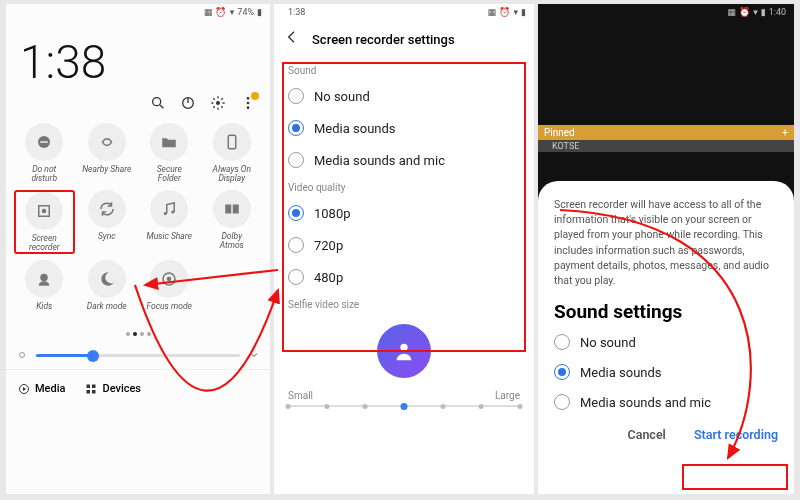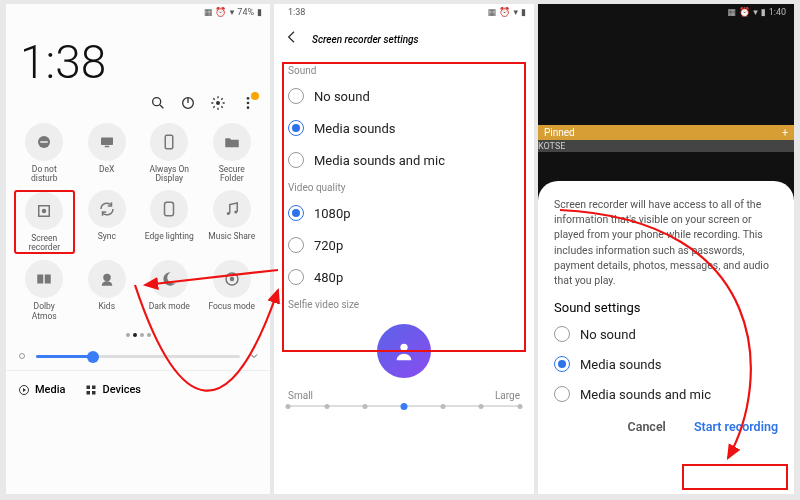--- a/index.html
+++ b/index.html
@@ -13,57 +13,57 @@
   .status .sicon{font-size:9px;}
   .p3 .status{color:#bbb;}
   
   .clock{font-size:46px;font-weight:300;padding:18px 4px 2px 14px;color:#111;}
   .toolbar{display:flex;justify-content:flex-end;align-items:center;gap:14px;padding:4px 14px 8px;}
   .toolbar svg{width:16px;height:16px;}
   .tiles{display:grid;grid-template-columns:repeat(4,1fr);gap:6px 2px;padding:0 8px;}
   .tile{display:flex;flex-direction:column;align-items:center;gap:4px;}
   .circle{width:38px;height:38px;border-radius:50%;background:#eee;display:flex;align-items:center;justify-content:center;}
   .circle svg{width:18px;height:18px;fill:#777;}
-  .tlabel{font-size:8.5px;color:#555;text-align:center;line-height:1.1;min-height:18px;}
+  .tlabel{font-size:8.5px;color:#555;text-align:center;line-height:1.1;min-height:18px;font-style:italic;}
   .hl-red{border:2px solid #e11;border-radius:3px;}
   .dots{display:flex;justify-content:center;gap:3px;padding:6px 0;}
   .dots span{width:4px;height:4px;border-radius:50%;background:#aaa;}
   .dots .on{background:#222;}
   .slider{display:flex;align-items:center;padding:4px 10px;gap:8px;}
   .track{flex:1;height:3px;background:#ddd;border-radius:3px;position:relative;}
   .fill{position:absolute;left:0;top:0;height:3px;background:#3a7cf5;border-radius:3px;}
   .thumb{position:absolute;width:12px;height:12px;background:#3a7cf5;border-radius:50%;top:-4.5px;}
   .footer{display:flex;gap:20px;padding:12px 12px;border-top:1px solid #eee;}
   .fbtn{display:flex;align-items:center;gap:5px;font-size:11px;font-weight:500;}
   .fbtn svg{width:12px;height:12px;}
   
   .hdr2{display:flex;align-items:center;gap:12px;padding:12px 10px 10px;}
-  .hdr2 .t{font-size:10px;font-weight:500;color:#000;font-style:italic;}
+  .hdr2 .t{font-size:13px;font-weight:500;color:#000;}
   .sect{font-size:10px;color:#888;padding:6px 14px 4px;}
   .opt{display:flex;align-items:center;gap:10px;padding:8px 14px;}
   .radio{width:16px;height:16px;border:1.5px solid #999;border-radius:50%;display:flex;align-items:center;justify-content:center;flex-shrink:0;}
   .radio.chk{border-color:#2e73e8;}
   .radio.chk::after{content:"";width:8px;height:8px;background:#2e73e8;border-radius:50%;}
   .olabel{font-size:13px;color:#222;}
   .selfie{display:flex;flex-direction:column;align-items:center;padding:6px 14px;}
   .avatar{width:54px;height:54px;border-radius:50%;background:linear-gradient(135deg,#5a63e8,#8a4cf0);display:flex;align-items:center;justify-content:center;margin:4px 0 6px;}
   .avatar svg{width:22px;height:22px;fill:#fff;}
   .srow{display:flex;justify-content:space-between;width:100%;font-size:10px;color:#888;margin-top:6px;}
   .sline{position:relative;width:100%;height:2px;background:#ddd;margin:4px 0;}
   .sline .d{position:absolute;width:5px;height:5px;border-radius:50%;background:#bbb;top:-1.5px;}
   .sline .d.sel{background:#3a7cf5;width:7px;height:7px;top:-2.5px;}
   .redbox2{position:absolute;border:2px solid #e11;pointer-events:none;}
   
   .p3top{height:164px;}
   .pin{background:#d89e36;color:#fff;font-size:10px;padding:2px 6px;margin:0 0 0 0;display:flex;justify-content:space-between;}
-  .kotse{background:#444;color:#ccc;font-size:9px;padding:1px 0;}
+  .kotse{background:#444;color:#ccc;font-size:9px;padding:1px 14px;}
   .sheet{background:#fff;border-radius:20px 20px 0 0;padding:16px 16px 8px;height:330px;}
   .sh-title{font-size:14.5px;font-weight:600;color:#000;margin-bottom:8px;}
   .sh-body{font-size:10.5px;color:#555;line-height:1.45;margin-bottom:12px;}
-  .sh-sub{font-size:13px;font-weight:400;margin-bottom:4px;}
+  .sh-sub{font-size:19px;font-weight:700;margin-bottom:4px;}
   .sh .opt{padding:7px 0;}
   .sh-actions{display:flex;justify-content:flex-end;gap:28px;padding-top:10px;font-size:12.5px;font-weight:600;}
   .cancel{color:#555;}
   .start{color:#2e73e8;}
   .redbox3{position:absolute;border:2px solid #e11;pointer-events:none;}
   
   .arrow{position:absolute;pointer-events:none;}
 </style>
 </head>
 <body>
@@ -102,67 +102,58 @@
           <svg viewBox="0 0 24 24">
             <circle cx="12" cy="12" r="8" fill="#777"></circle>
             <rect x="7" y="11" width="10" height="2" fill="#eee"></rect>
           </svg>
         </div>
         <div class="tlabel">Do not<br>disturb</div>
       </div>
       <div class="tile">
         <div class="circle">
           <svg viewBox="0 0 24 24">
-            <rect x="4" y="6" width="16" height="10" rx="1" fill="#777"></rect>
-            <rect x="9" y="17" width="6" height="2" fill="#777"></rect>
-          </svg>
-        </div>
-        <div class="tlabel">DeX</div>
+            <path d="M6 12c3-6 9-6 12 0-3 6-9 6-12 0z" fill="none" stroke="#777" stroke-width="2"></path>
+          </svg>
+        </div>
+        <div class="tlabel">Nearby Share</div>
+      </div>
+      <div class="tile">
+        <div class="circle">
+          <svg viewBox="0 0 24 24">
+            <path d="M3 7h6l2 2h10v10H3z" fill="#777"></path>
+          </svg>
+        </div>
+        <div class="tlabel">Secure<br>Folder</div>
       </div>
       <div class="tile">
         <div class="circle">
           <svg viewBox="0 0 24 24">
             <rect x="7" y="3" width="10" height="18" rx="2" fill="none" stroke="#777" stroke-width="2"></rect>
           </svg>
         </div>
         <div class="tlabel">Always On<br>Display</div>
-      </div>
-      <div class="tile">
-        <div class="circle">
-          <svg viewBox="0 0 24 24">
-            <path d="M3 7h6l2 2h10v10H3z" fill="#777"></path>
-          </svg>
-        </div>
-        <div class="tlabel">Secure<br>Folder</div>
       </div>
       <div class="tile hl-red">
         <div class="circle">
           <svg viewBox="0 0 24 24">
             <rect x="5" y="5" width="14" height="14" fill="none" stroke="#777" stroke-width="2"></rect>
             <circle cx="12" cy="12" r="3" fill="#777"></circle>
           </svg>
         </div>
         <div class="tlabel">Screen<br>recorder</div>
       </div>
       <div class="tile">
         <div class="circle">
           <svg viewBox="0 0 24 24">
             <path d="M4 12a8 8 0 0 1 14-5M20 12a8 8 0 0 1-14 5" fill="none" stroke="#777" stroke-width="2"></path>
             <path d="M18 3v5h-5M6 21v-5h5" fill="none" stroke="#777" stroke-width="2"></path>
           </svg>
         </div>
         <div class="tlabel">Sync</div>
-      </div>
-      <div class="tile">
-        <div class="circle">
-          <svg viewBox="0 0 24 24">
-            <rect x="6" y="3" width="12" height="18" rx="3" fill="none" stroke="#777" stroke-width="2"></rect>
-          </svg>
-        </div>
-        <div class="tlabel">Edge lighting</div>
       </div>
       <div class="tile">
         <div class="circle">
           <svg viewBox="0 0 24 24">
             <path d="M9 18V6l10-2v12" fill="none" stroke="#777" stroke-width="2"></path>
             <circle cx="7" cy="18" r="2" fill="#777"></circle>
             <circle cx="17" cy="16" r="2" fill="#777"></circle>
           </svg>
         </div>
         <div class="tlabel">Music Share</div>

